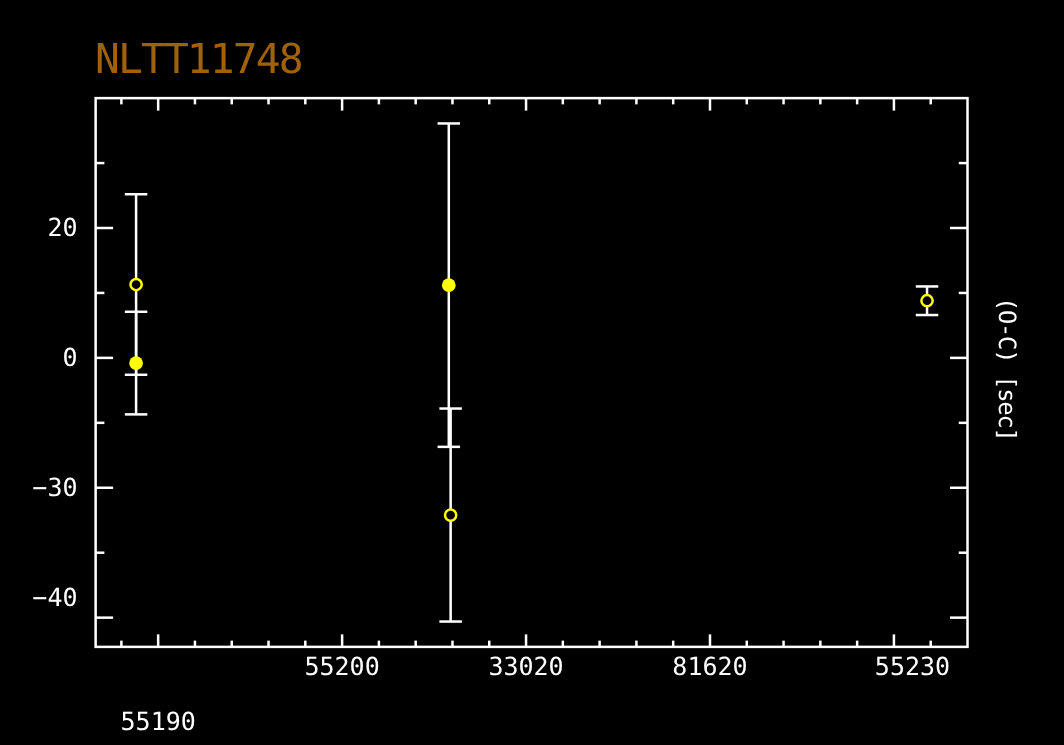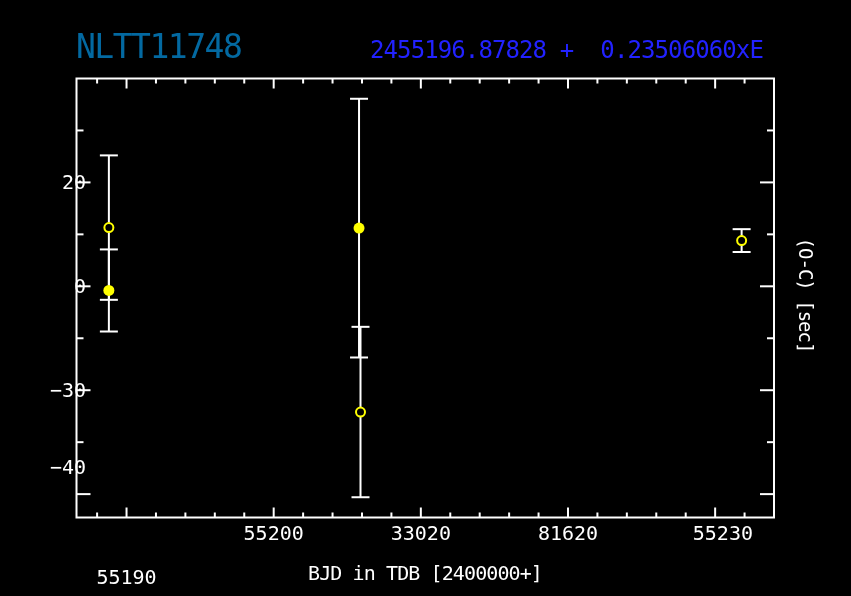--- a/index.html
+++ b/index.html
@@ -8,29 +8,28 @@
     font-family:"DejaVu Sans Mono", monospace;color:#fff;
   }
   .abs{position:absolute;}
   #plot-title{left:76px;top:30px;font-size:33px;letter-spacing:-1.5px;line-height:1;white-space:pre;}
   #ephemeris{left:370px;top:38px;font-size:24px;letter-spacing:-0.9px;line-height:1;white-space:pre;}
   #xaxis-label{left:225px;top:561px;width:400px;text-align:center;font-size:20px;letter-spacing:-0.9px;line-height:1.2;white-space:pre;}
   #yaxis-label{left:805px;top:295px;font-size:19px;letter-spacing:-1px;line-height:1;white-space:pre;
     transform:translate(-50%,-50%) rotate(90deg);}
   .tick-label{position:absolute;font-size:20px;line-height:22px;white-space:pre;}
   .tick-label.x{width:90px;text-align:center;}
-  .tick-label.y{left:0;width:62px;text-align:right;padding-left:24px;}
+  .tick-label.y{left:0;width:62px;text-align:right;}
   svg{position:absolute;left:0;top:0;}
 </style>
 </head>
 <body>
 
 <div id="screen" style="background: rgb(0, 0, 0);">
-  <div id="plot-title" class="abs" style="color: #0369a1;">NLTT11748</div>
-  <div id="ephemeris" class="abs" style="color: rgb(34, 34, 255);">2455196.87828 +  0.23506060xE</div>
+  <div id="plot-title" class="abs" style="color: #a16207;">NLTT11748</div>
   <svg id="plot-svg" width="851" height="596">
       <rect x="76.5" y="78.5" width="697.5" height="439" fill="none" stroke="#ffffff" stroke-width="2"></rect>
       <line x1="126.53164556964013" y1="517.5" x2="126.53164556964013" y2="507.5" stroke="#ffffff" stroke-width="2"></line>
       <line x1="126.53164556964013" y1="78.5" x2="126.53164556964013" y2="88.5" stroke="#ffffff" stroke-width="2"></line>
       <line x1="273.6835443038128" y1="517.5" x2="273.6835443038128" y2="507.5" stroke="#ffffff" stroke-width="2"></line>
       <line x1="273.6835443038128" y1="78.5" x2="273.6835443038128" y2="88.5" stroke="#ffffff" stroke-width="2"></line>
       <line x1="420.83544303798556" y1="517.5" x2="420.83544303798556" y2="507.5" stroke="#ffffff" stroke-width="2"></line>
       <line x1="420.83544303798556" y1="78.5" x2="420.83544303798556" y2="88.5" stroke="#ffffff" stroke-width="2"></line>
       <line x1="567.9873417721583" y1="517.5" x2="567.9873417721583" y2="507.5" stroke="#ffffff" stroke-width="2"></line>
       <line x1="567.9873417721583" y1="78.5" x2="567.9873417721583" y2="88.5" stroke="#ffffff" stroke-width="2"></line>
@@ -102,24 +101,23 @@
       <line x1="351.5031645569961" y1="497.23846153846154" x2="369.5031645569961" y2="497.23846153846154" stroke="#ffffff" stroke-width="2"></line>
       <line x1="741.6265822785249" y1="229.16272189349112" x2="741.6265822785249" y2="252.02189349112427" stroke="#ffffff" stroke-width="2"></line>
       <line x1="732.6265822785249" y1="229.16272189349112" x2="750.6265822785249" y2="229.16272189349112" stroke="#ffffff" stroke-width="2"></line>
       <line x1="732.6265822785249" y1="252.02189349112427" x2="750.6265822785249" y2="252.02189349112427" stroke="#ffffff" stroke-width="2"></line>
       <circle cx="108.87341772158223" cy="290.46686390532545" r="5.5" fill="#ffff00"></circle>
       <circle cx="359.0316455696758" cy="228.12366863905325" r="5.5" fill="#ffff00"></circle>
       <circle cx="108.87341772158223" cy="227.6041420118343" r="4.5" fill="#000000" stroke="#ffff00" stroke-width="2"></circle>
       <circle cx="360.5031645569961" cy="412.03609467455624" r="4.5" fill="#000000" stroke="#ffff00" stroke-width="2"></circle>
       <circle cx="741.6265822785249" cy="240.59230769230768" r="4.5" fill="#000000" stroke="#ffff00" stroke-width="2"></circle>
     </svg>
-  <div id="xaxis-label" class="abs">BJD in TDB [2400000+]</div>
   <div id="yaxis-label" class="abs">(O-C) [sec]</div>
 <div class="tick-label x" style="left: 81.5316px; top: 522px; margin-top: 44px;">55190</div>
     <div class="tick-label x" style="left: 228.684px; top: 522px;">55200</div>
     <div class="tick-label x" style="left: 375.835px; top: 522px;">33020</div>
     <div class="tick-label x" style="left: 522.987px; top: 522px;">81620</div>
-    <div class="tick-label x" style="left: 663px; top: 522px; text-align: right;">55230</div>
-    <div class="tick-label y" style="top: 456px;">−40</div>
+    <div class="tick-label x" style="left: 685px; top: 522px;">55230</div>
+    <div class="tick-label y" style="top: 467px;">−40</div>
     <div class="tick-label y" style="top: 379.216px;">−30</div>
     <div class="tick-label y" style="top: 275.311px;">0</div>
     <div class="tick-label y" style="top: 171.405px;">20</div>
   </div>
 
 </body></html>

